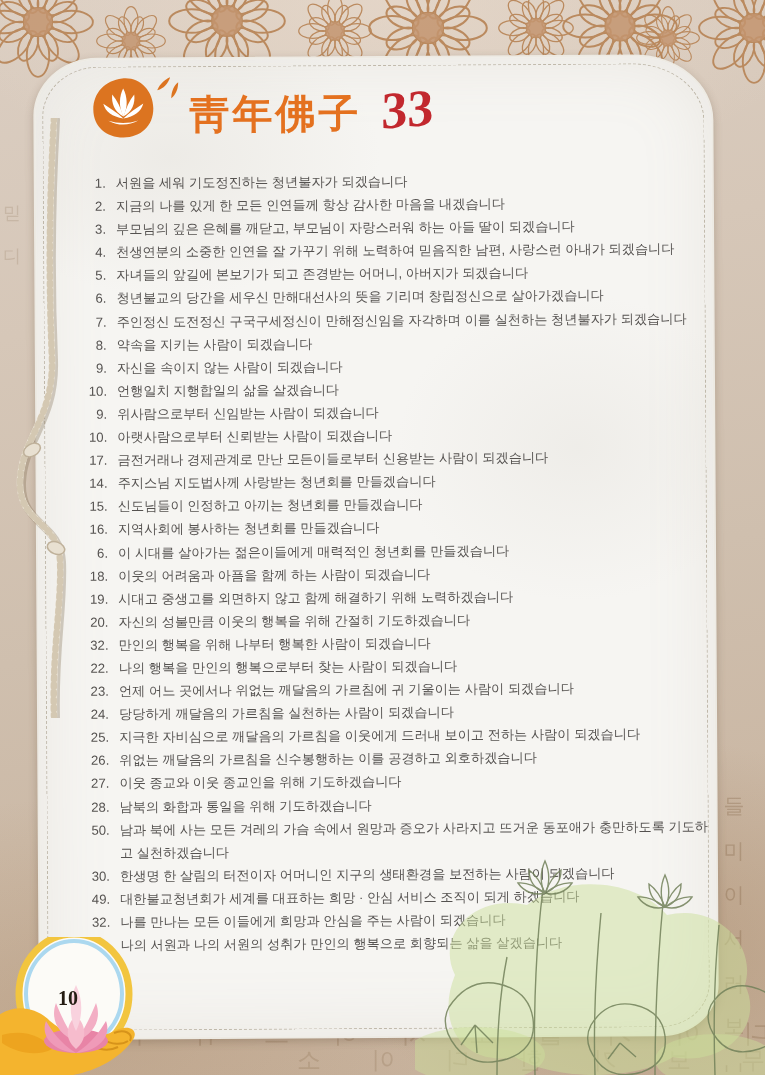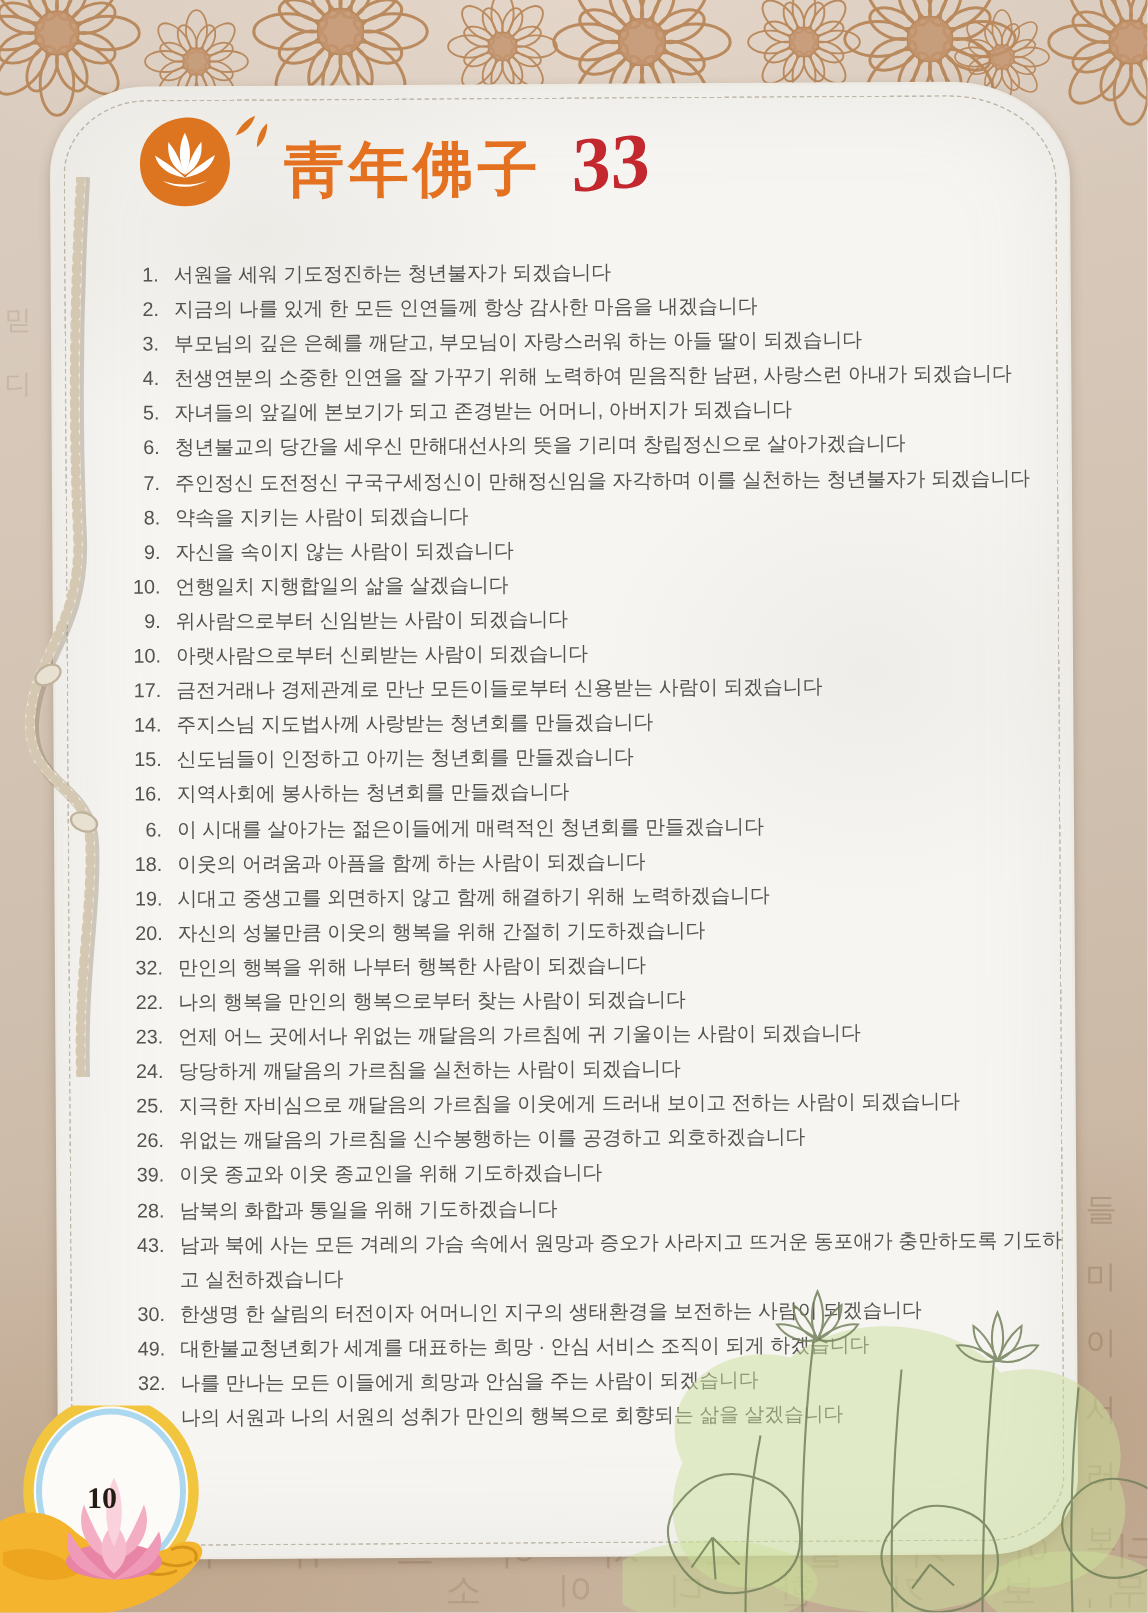--- a/index.html
+++ b/index.html
@@ -264,29 +264,29 @@
       </li>
       <li class="vow">
         <span class="num">25.</span>
         <span class="txt">지극한 자비심으로 깨달음의 가르침을 이웃에게 드러내 보이고 전하는 사람이 되겠습니다</span>
       </li>
       <li class="vow">
         <span class="num">26.</span>
         <span class="txt">위없는 깨달음의 가르침을 신수봉행하는 이를 공경하고 외호하겠습니다</span>
       </li>
       <li class="vow">
-        <span class="num">39.</span>
+        <span class="num">27.</span>
         <span class="txt">이웃 종교와 이웃 종교인을 위해 기도하겠습니다</span>
       </li>
       <li class="vow">
         <span class="num">28.</span>
         <span class="txt">남북의 화합과 통일을 위해 기도하겠습니다</span>
       </li>
       <li class="vow">
-        <span class="num">43.</span>
+        <span class="num">50.</span>
         <span class="txt">남과 북에 사는 모든 겨레의 가슴 속에서 원망과 증오가 사라지고 뜨거운 동포애가 충만하도록 기도하고 실천하겠습니다</span>
       </li>
       <li class="vow">
         <span class="num">30.</span>
         <span class="txt">한생명 한 살림의 터전이자 어머니인 지구의 생태환경을 보전하는 사람이 되겠습니다</span>
       </li>
       <li class="vow">
         <span class="num">49.</span>
         <span class="txt">대한불교청년회가 세계를 대표하는 희망 · 안심 서비스 조직이 되게 하겠습니다</span>
       </li>

